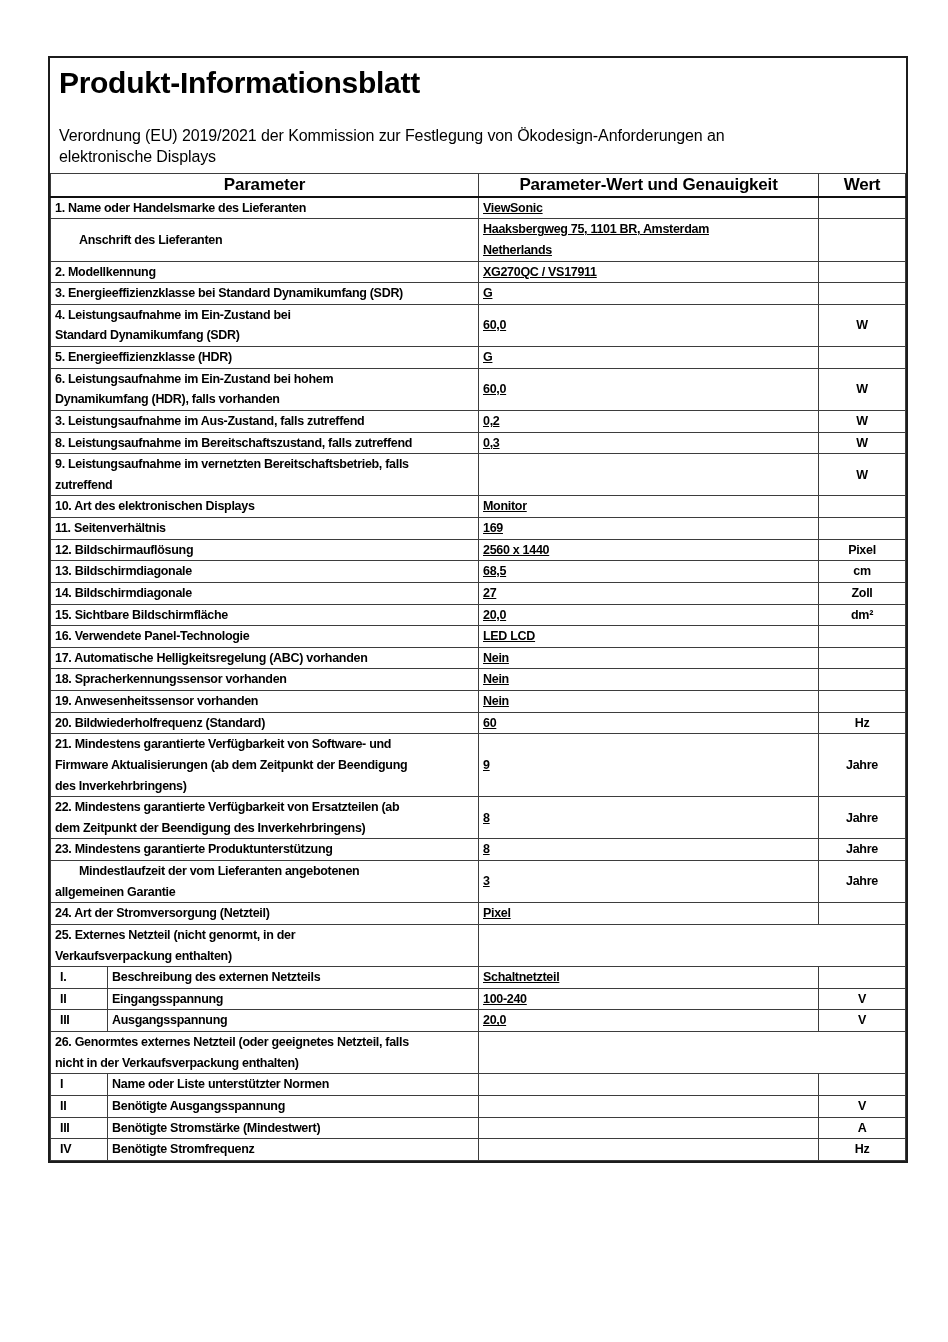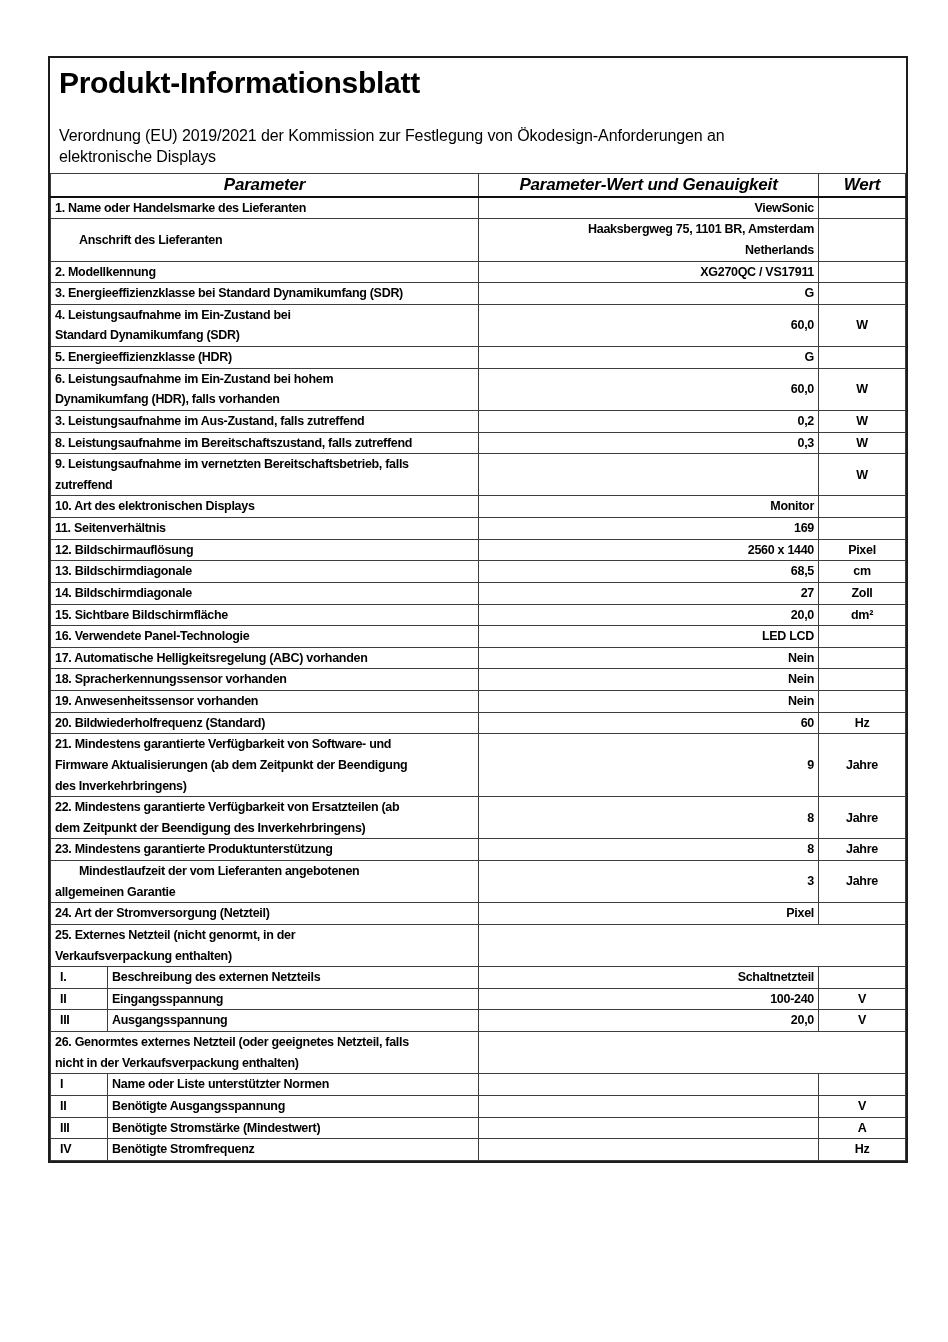--- a/index.html
+++ b/index.html
@@ -19,32 +19,31 @@
     font-size:16px;padding:2px 9px 6px 9px;line-height:1.32;
     white-space:pre-line;letter-spacing:-0.1px;margin-top:21px;
   }
   table{
     width:100%;border-collapse:collapse;table-layout:fixed;
   }
   th{
     border:1px solid #3d3d3d;border-bottom:2px solid #101010;
     font-size:17px;font-weight:bold;padding:1px 4px;text-align:center;
     letter-spacing:-0.2px;
-    font-style:italic;
   }
   td{
     border:1px solid #3d3d3d;
     font-size:12.5px;font-weight:600;letter-spacing:-0.3px;
     line-height:1.65;padding:0 4px;vertical-align:middle;
     white-space:pre-line;overflow:hidden;
   }
   td.num{text-align:left;padding-left:9px;}
   td.label{text-align:left;margin-left:40px;}
   td.label.indent{text-indent:24px;}
-  td.value{text-align:right;}
+  td.value{text-align:left;text-decoration:underline;}
   td.unit{text-align:center;}
 </style>
 </head>
 <body>
 
 <div class="sheet">
   <div class="title">Produkt-Informationsblatt</div>
   <div class="subtitle">Verordnung (EU) 2019/2021 der Kommission zur Festlegung von Ökodesign-Anforderungen an
 elektronische Displays</div>
   <table>

